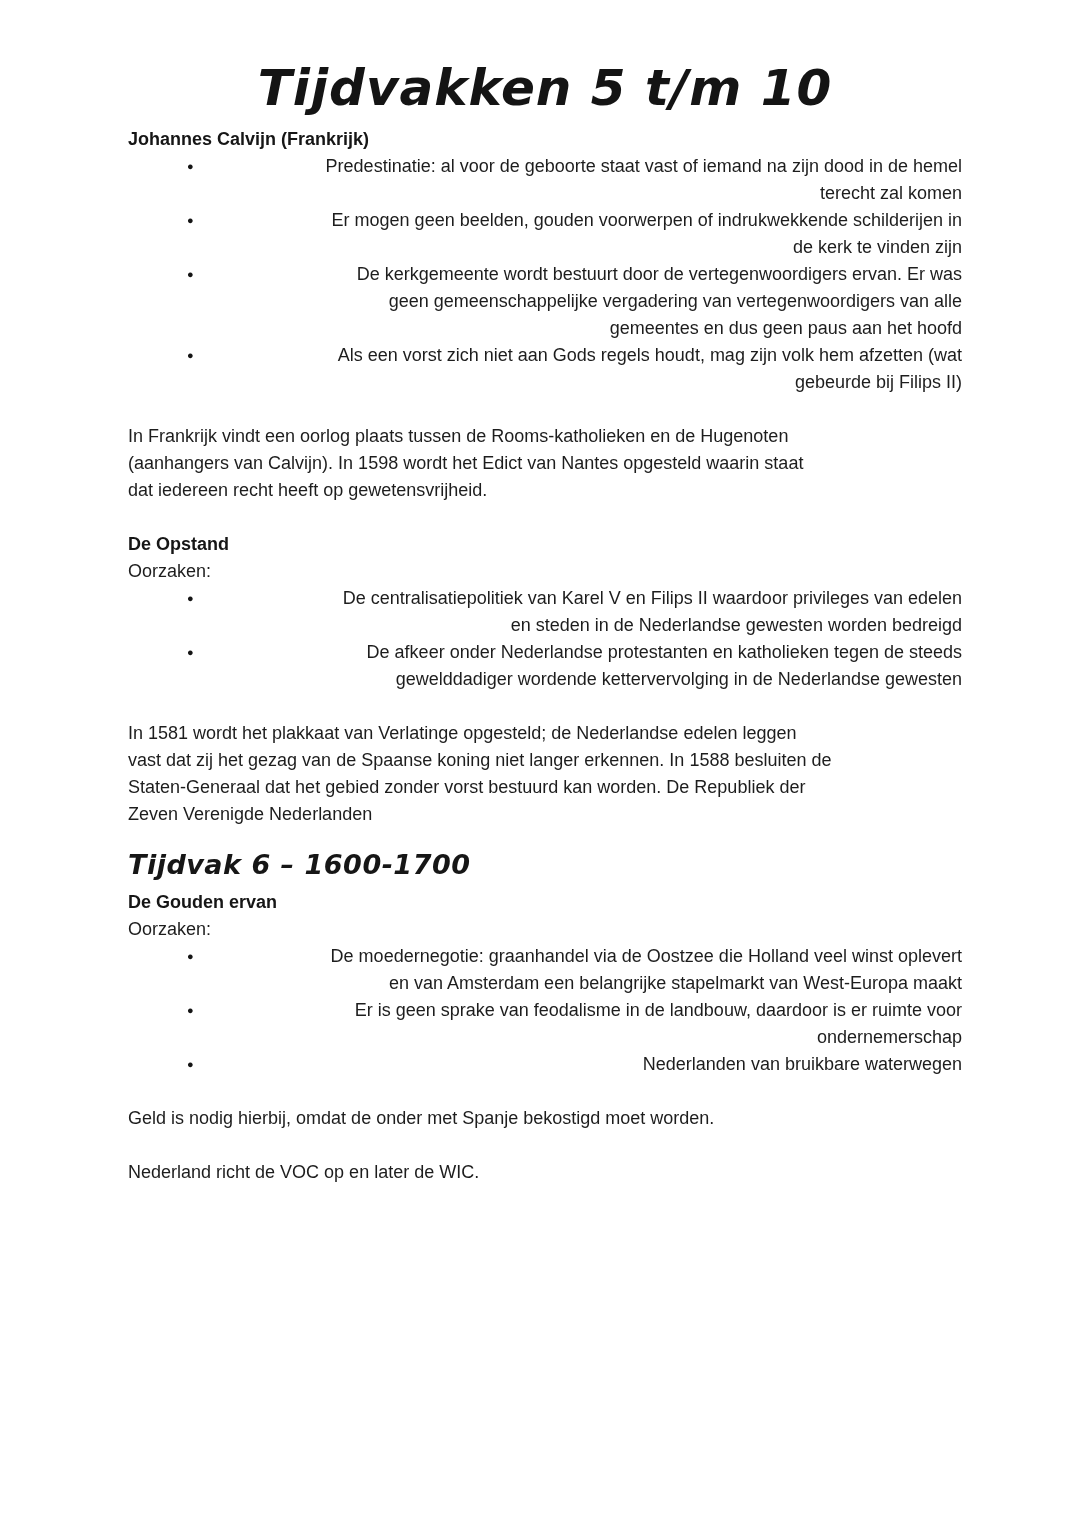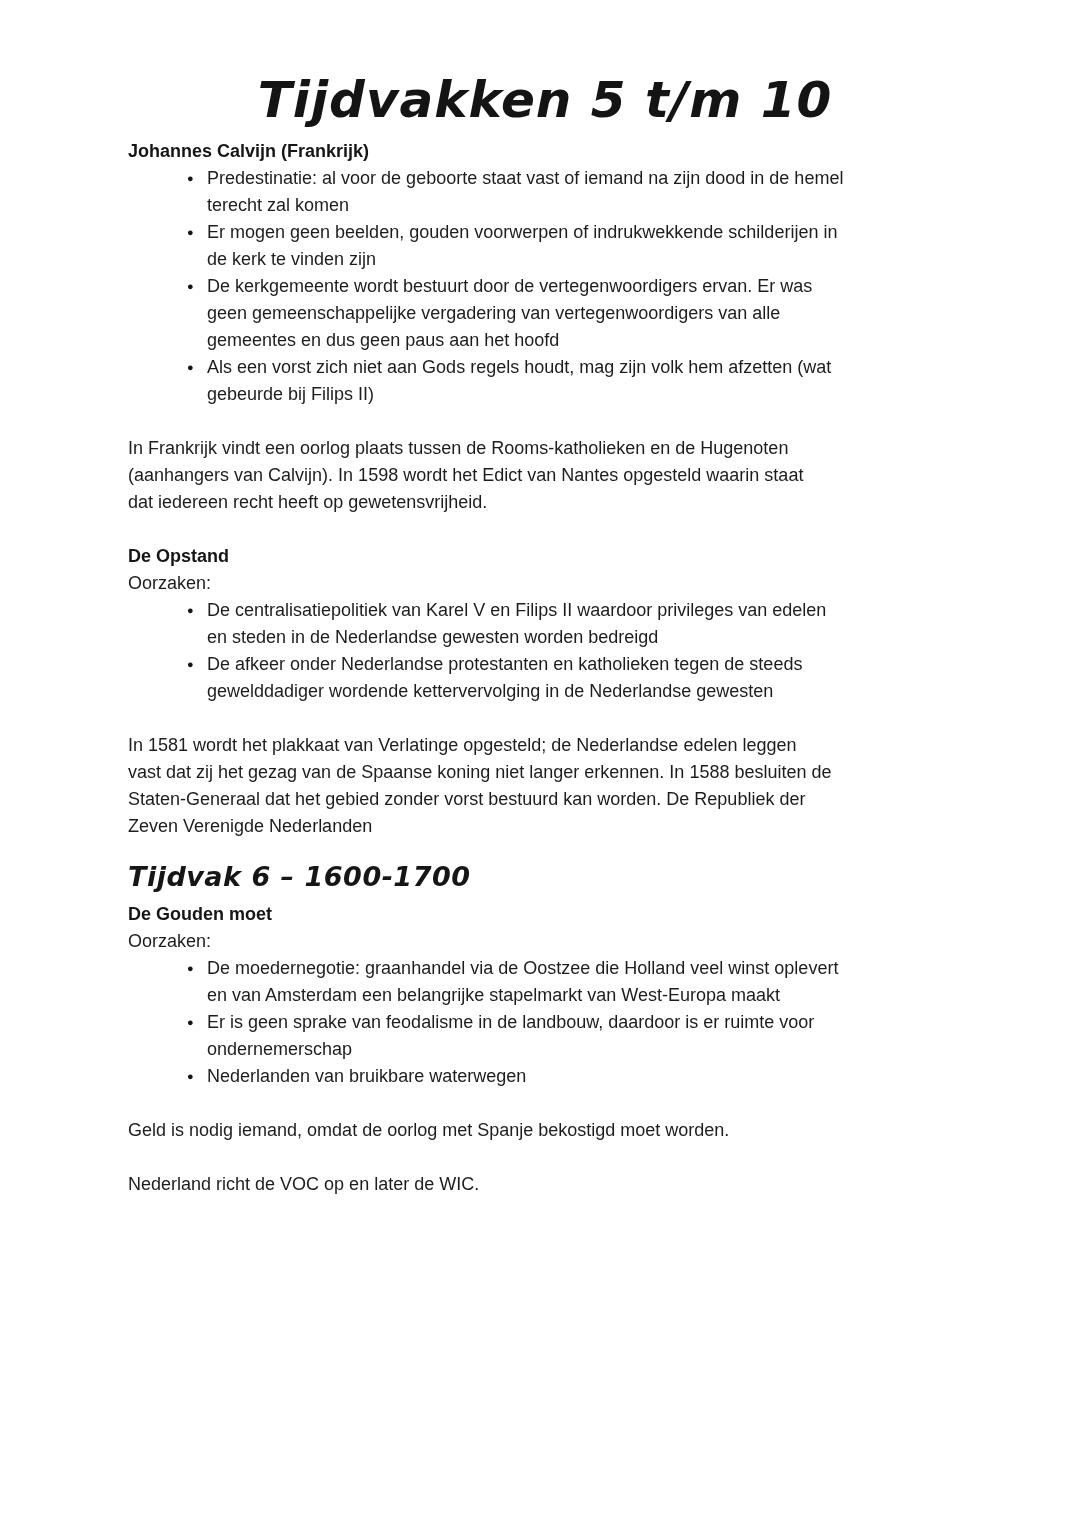--- a/index.html
+++ b/index.html
@@ -12,21 +12,20 @@
     width: 1080px;
     height: 1200px;
     background: #ffffff;
     box-sizing: border-box;
     padding: 56px 118px 0 128px;
     overflow: hidden;
     font-family: "Liberation Sans", sans-serif;
     font-size: 18px;
     line-height: 27px;
     color: #1d1d1d;
-    margin-top: 12px;
   }
   .doc-title {
     text-align: center;
     font-family: "DejaVu Sans", sans-serif;
     font-style: italic;
     font-weight: 900;
     font-size: 50px;
     line-height: 64px;
     letter-spacing: 1px;
     color: #141414;
@@ -49,20 +48,21 @@
   .bullet-marker {
     flex: 0 0 20px;
     margin-left: 59px;
     font-size: 11px;
     line-height: 27px;
     color: #141414;
   }
   .bullet-text {
     flex: 1;
     white-space: pre-line;
+    text-align: right;
   }
   .section-title {
     text-align: left;
     font-family: "DejaVu Sans", sans-serif;
     font-weight: 700;
     font-style: italic;
     font-size: 27px;
     line-height: 34px;
     color: #161616;
     margin: 20px 0 7px 0;
@@ -131,41 +131,41 @@
     </div>
   </div>
 
   <div class="txt mt">In 1581 wordt het plakkaat van Verlatinge opgesteld; de Nederlandse edelen leggen
 vast dat zij het gezag van de Spaanse koning niet langer erkennen. In 1588 besluiten de
 Staten-Generaal dat het gebied zonder vorst bestuurd kan worden. De Republiek der
 Zeven Verenigde Nederlanden</div>
 
   <h2 class="section-title">Tijdvak 6 – 1600-1700</h2>
 
-  <div class="h-bold">De Gouden moet</div>
+  <div class="h-bold">De Gouden ervan</div>
   <div class="txt">Oorzaken:</div>
 
   <div>
     <div class="bullet-item">
       <span class="bullet-marker">●</span>
       <span class="bullet-text">De moedernegotie: graanhandel via de Oostzee die Holland veel winst oplevert
 en van Amsterdam een belangrijke stapelmarkt van West-Europa maakt</span>
     </div>
     <div class="bullet-item">
       <span class="bullet-marker">●</span>
       <span class="bullet-text">Er is geen sprake van feodalisme in de landbouw, daardoor is er ruimte voor
 ondernemerschap</span>
     </div>
     <div class="bullet-item">
       <span class="bullet-marker">●</span>
       <span class="bullet-text">Nederlanden van bruikbare waterwegen</span>
     </div>
   </div>
 
-  <div class="txt mt">Geld is nodig iemand, omdat de oorlog met Spanje bekostigd moet worden.</div>
+  <div class="txt mt">Geld is nodig hierbij, omdat de onder met Spanje bekostigd moet worden.</div>
 
 
   <div class="txt mt">Nederland richt de VOC op en later de WIC.</div>
 
   <div class="txt mt">Engeland richt de East India Company op.</div>
   <div class="bold-italic">VOC</div>
 
 </div>
 
 </body></html>

